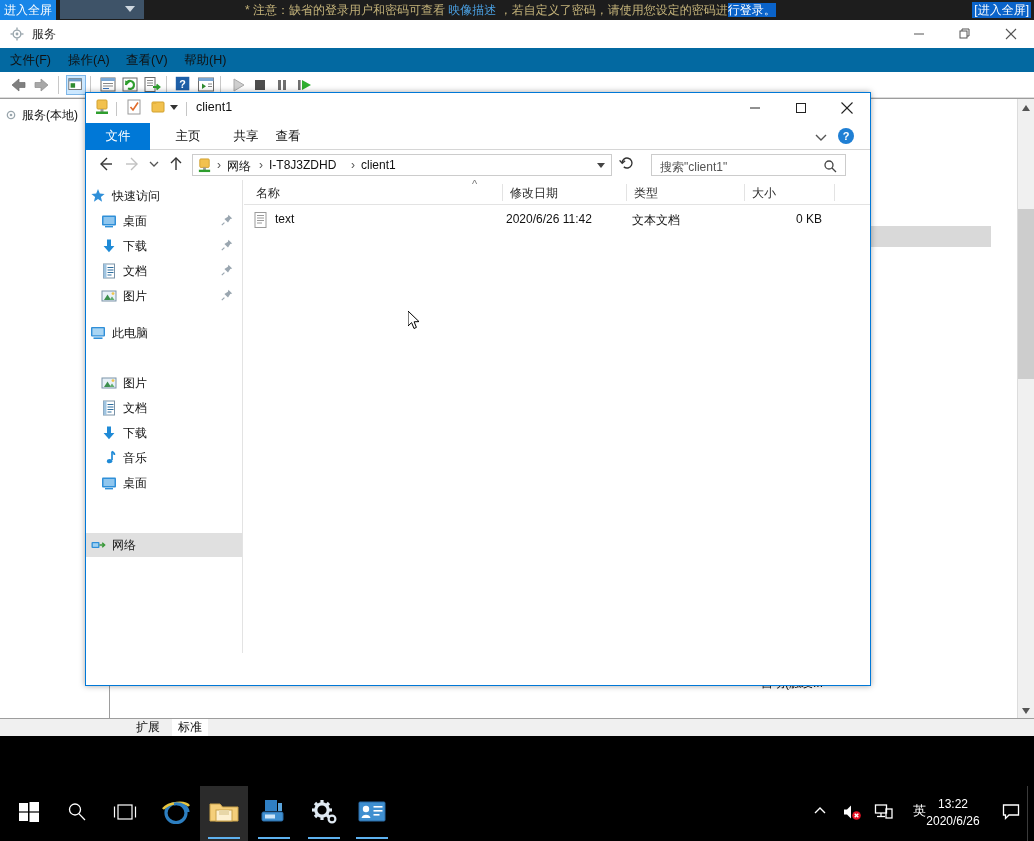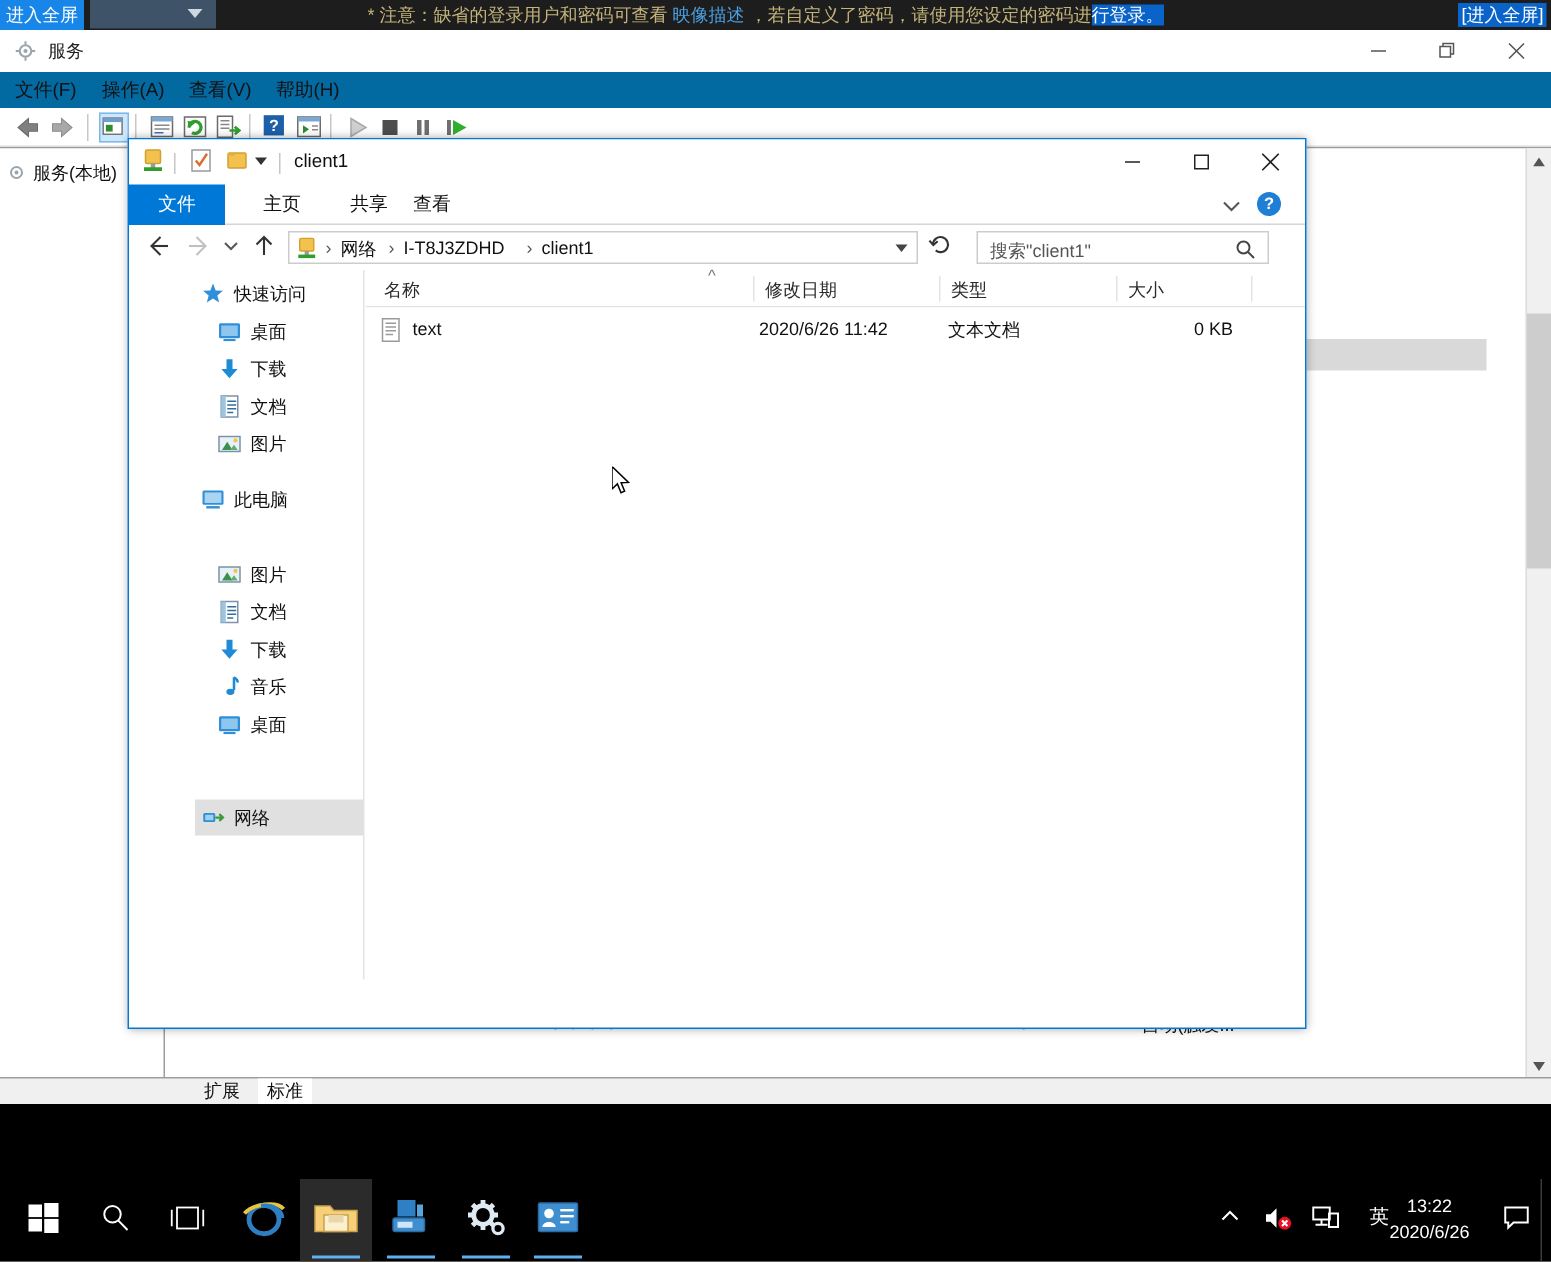--- a/index.html
+++ b/index.html
@@ -116,21 +116,21 @@
   }
   .searchbox .ph { position:absolute; left:8px; top:4px; font-size:12px; color:#555; }
   .searchbox .si { position:absolute; right:8px; top:4px; }
 
   .exp-cols { position:absolute; left:158px; top:87px; width:626px; height:25px; background:#fff; border-bottom:1px solid #e3e3e3; }
   .colh { position:absolute; top:5px; font-size:12px; color:#2a2a2a; white-space:nowrap; }
   .colsep { position:absolute; top:4px; width:1px; height:17px; background:#e3e3e3; }
   .sortmark { position:absolute; left:228px; top:-2px; font-size:11px; color:#777; }
 
   .navpane { position:absolute; left:0; top:87px; width:157px; height:473px; background:#fff; border-right:1px solid #e3e3e3; overflow:hidden; }
-  .navitem { position:absolute; left:0; width:157px; height:24px; font-size:12px; color:#111; white-space:nowrap;margin-left:44px; }
+  .navitem { position:absolute; left:0; width:157px; height:24px; font-size:12px; color:#111; white-space:nowrap; }
   .navitem .nic { position:absolute; top:4px; width:16px; height:16px; }
   .navitem .ntx { position:absolute; top:4px; }
   .navitem .pin { position:absolute; right:10px; top:5px; width:12px;height:12px;}
   .navitem.sel2 { background:#e0e0e0; }
 
   .filelist { position:absolute; left:158px; top:112px; width:626px; height:448px; background:#fff; }
   .frow { position:absolute; left:0; top:4px; width:626px; height:22px; font-size:12px; color:#111; }
   .frow .fi { position:absolute; left:10px; top:3px; width:14px;height:16px;}
   .frow .fn { position:absolute; left:31px; top:3px; }
   .frow .fd { position:absolute; left:262px; top:3px; }

